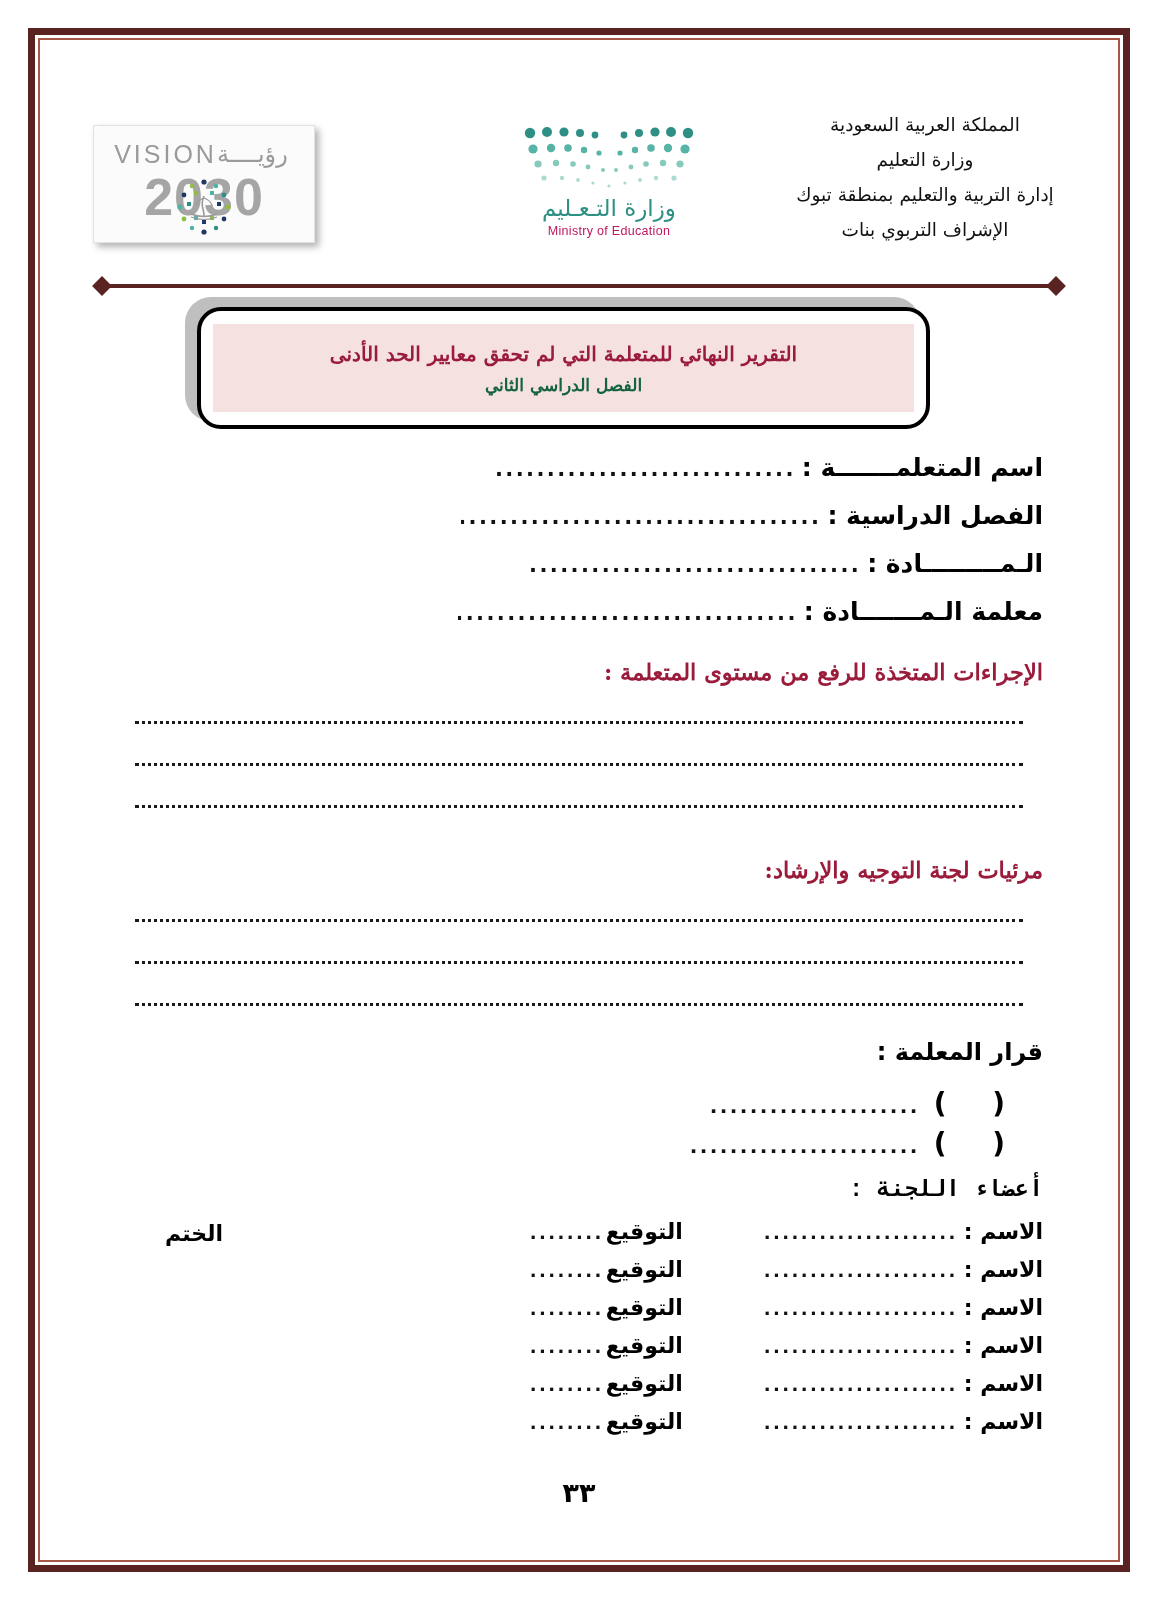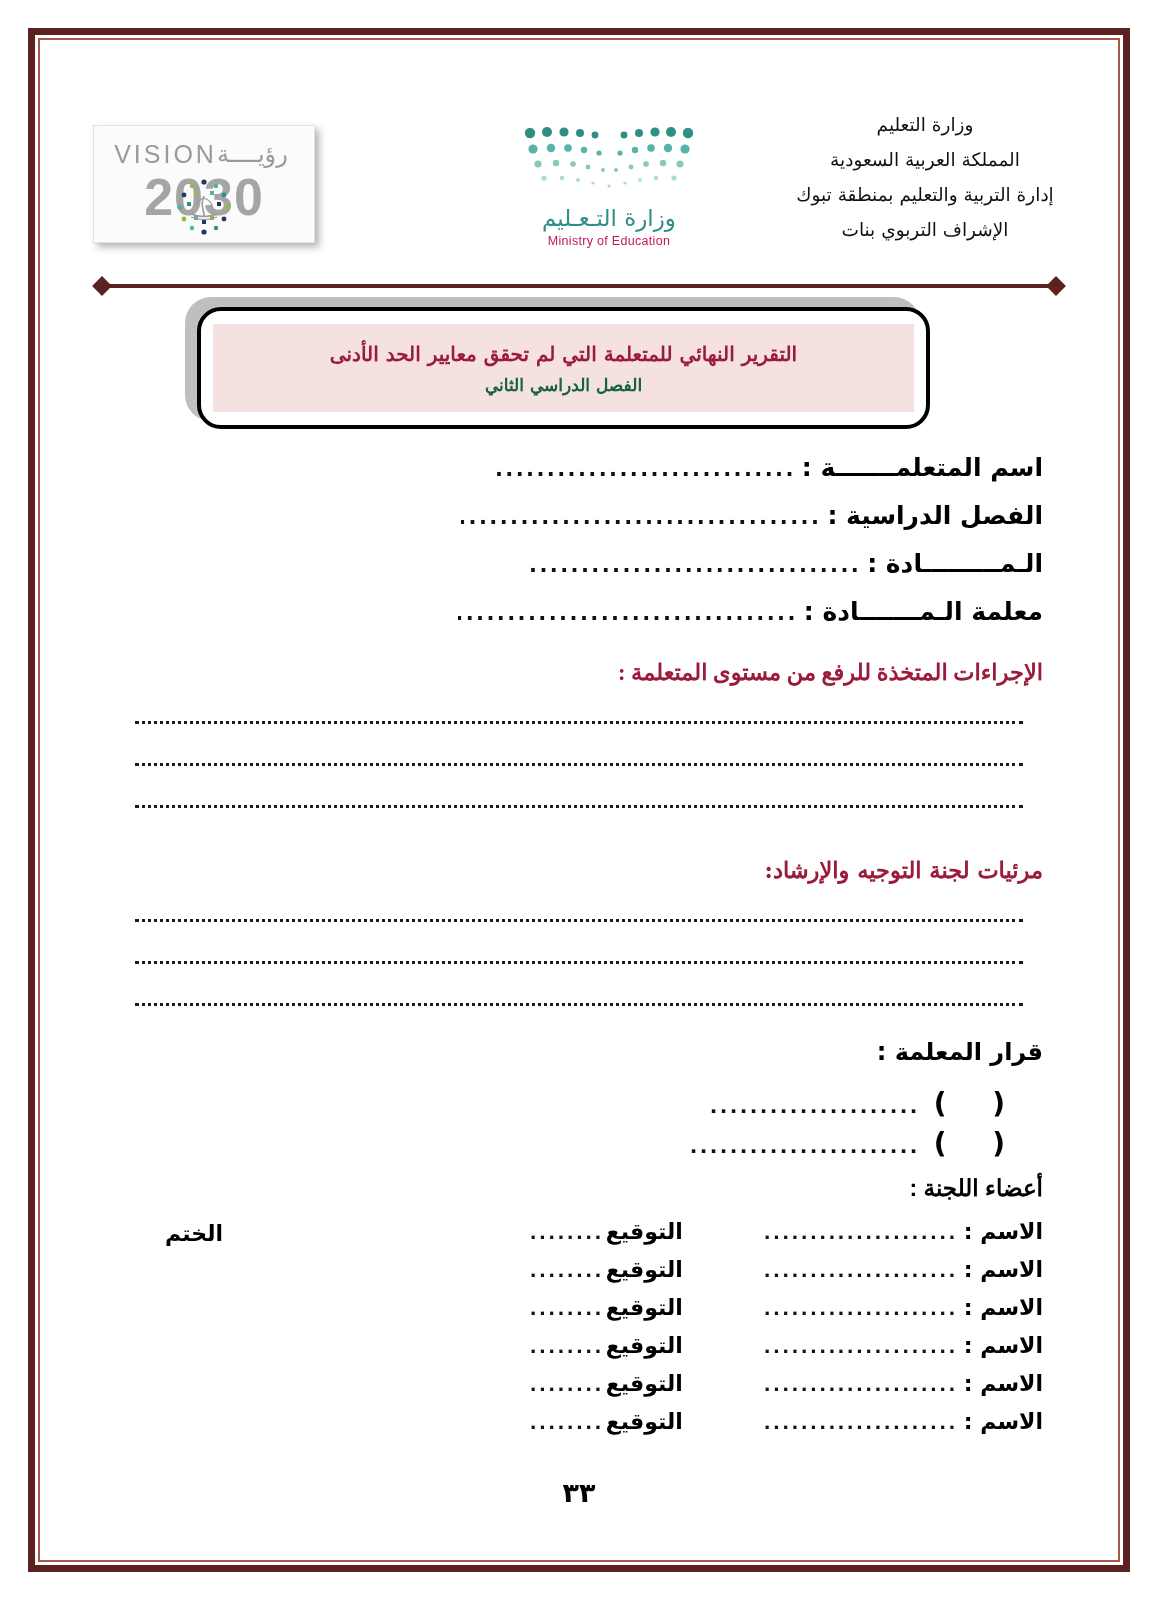--- a/index.html
+++ b/index.html
@@ -111,21 +111,21 @@
     height: 142px;
     text-align: center;
     direction: rtl;
   }
   .moe-dots { display: block; margin: 0 auto; }
   .moe-ar {
     font-family: "DejaVu Sans", sans-serif;
     font-size: 23px;
     color: #2e8f84;
     letter-spacing: 1px;
-    margin-top: 12px;
+    margin-top: 2px;
     white-space: nowrap;
   }
   .moe-en {
     font-family: "Liberation Sans", sans-serif;
     font-size: 12.5px;
     color: #be185d;
     letter-spacing: 0.3px;
     margin-top: 3px;
   }
 
@@ -269,21 +269,21 @@
   .sec-heading {
     position: absolute;
     right: 80px;
     font-family: "DejaVu Serif", "Liberation Serif", serif;
     font-size: 22.5px;
     font-weight: bold;
     color: #9b1b3b;
     white-space: nowrap;
     direction: rtl;
   }
-  #heading-actions { top: 624px; font-family: Liberation Serif, serif; }
+  #heading-actions { top: 624px; }
   #heading-committee { top: 822px; }
 
   
   .dotline {
     position: absolute;
     left: 100px;
     right: 100px;
     height: 3px;
     border-top: 3px dotted #1a1a1a;
   }
@@ -329,21 +329,21 @@
   #decision-opt-1 { top: 1052px; }
   #decision-opt-1 .odots { width: 212px; }
   #decision-opt-2 { top: 1092px; }
   #decision-opt-2 .odots { width: 232px; }
 
   
   .committee-label {
     position: absolute;
     top: 1140px;
     right: 80px;
-    font-family: Liberation Sans, sans-serif;
+    font-family: Liberation Mono, monospace;
     font-size: 23px;
     font-weight: bold;
     color: #000;
     direction: rtl;
     white-space: nowrap;
   }
   .committee-table {
     position: absolute;
     top: 1184px;
     right: 80px;
@@ -524,22 +524,22 @@
               <circle cx="120" cy="57" r="1.9"></circle>
             <circle cx="136" cy="55" r="2.2"></circle>
               <circle cx="154" cy="55" r="2.6"></circle>
           </g>
         </svg>
         <div class="moe-ar">وزارة التـعـليم</div>
         <div class="moe-en">Ministry of Education</div>
       </div>
 
       <div class="gov-header">
+        <div>المملكة العربية السعودية</div>
         <div>وزارة التعليم</div>
-        <div>المملكة العربية السعودية</div>
         <div>إدارة التربية والتعليم بمنطقة تبوك</div>
         <div>الإشراف التربوي بنات</div>
       </div>
     </div>
 
     <div class="divider">
       <div class="divider-dia l"></div>
       <div class="divider-line"></div>
       <div class="divider-dia r"></div>
     </div>

